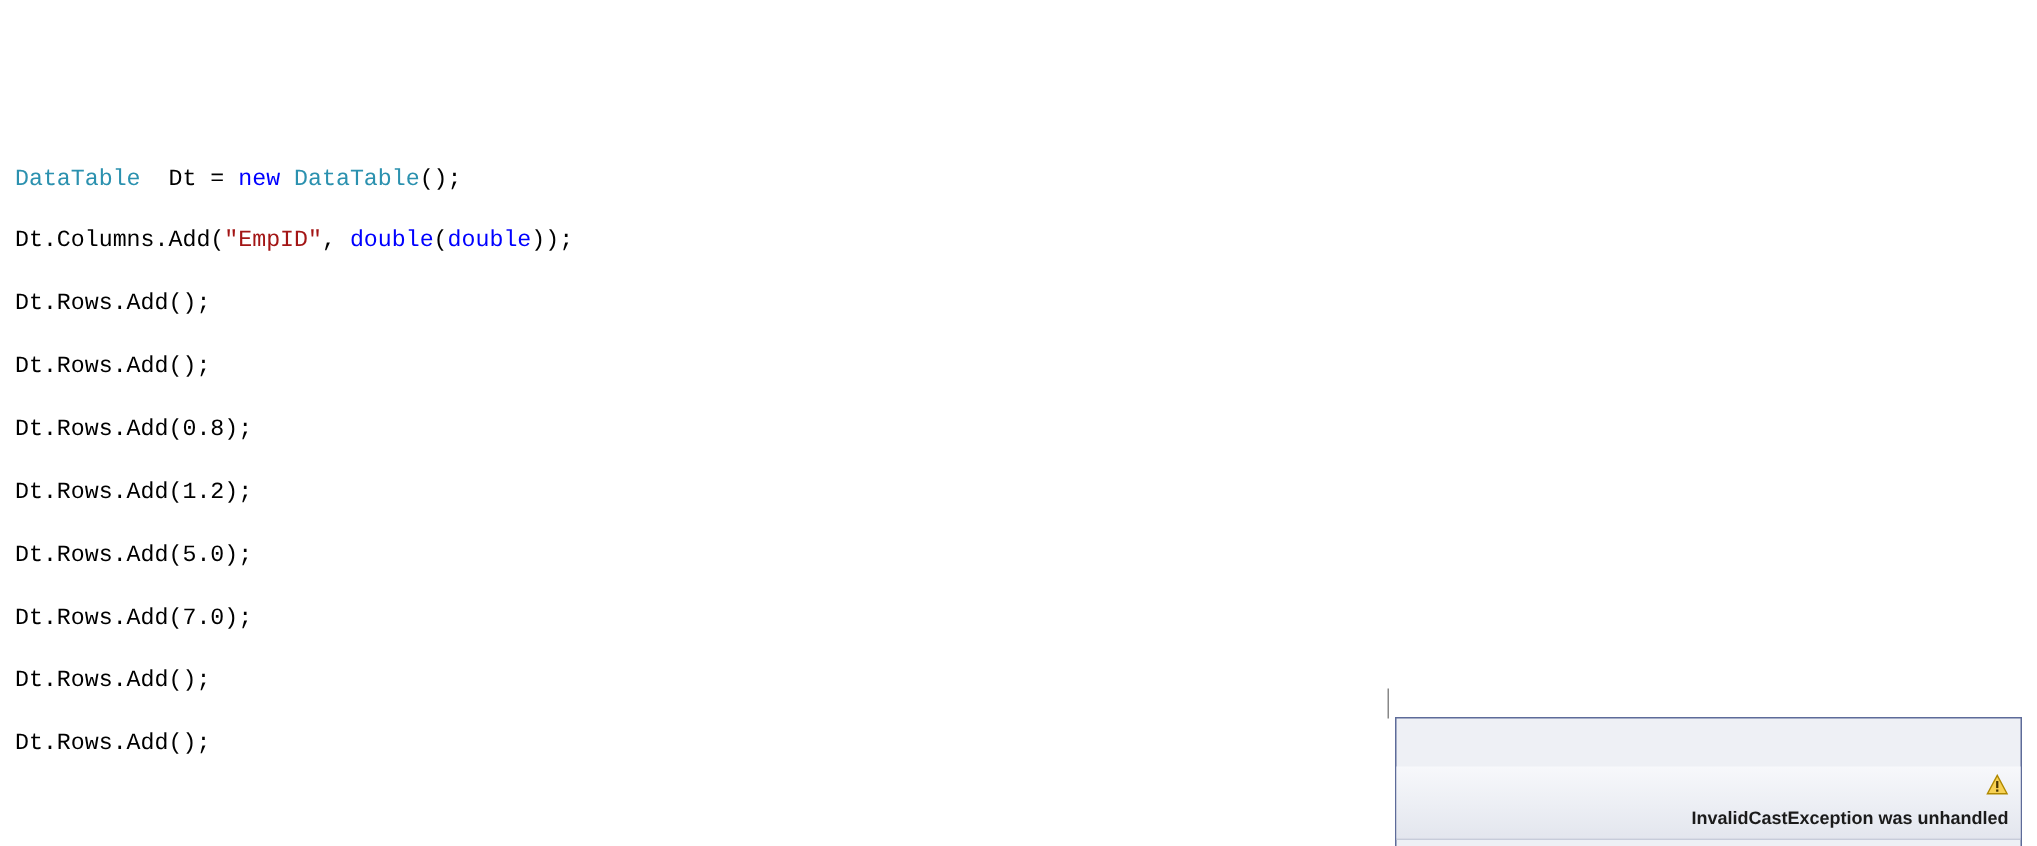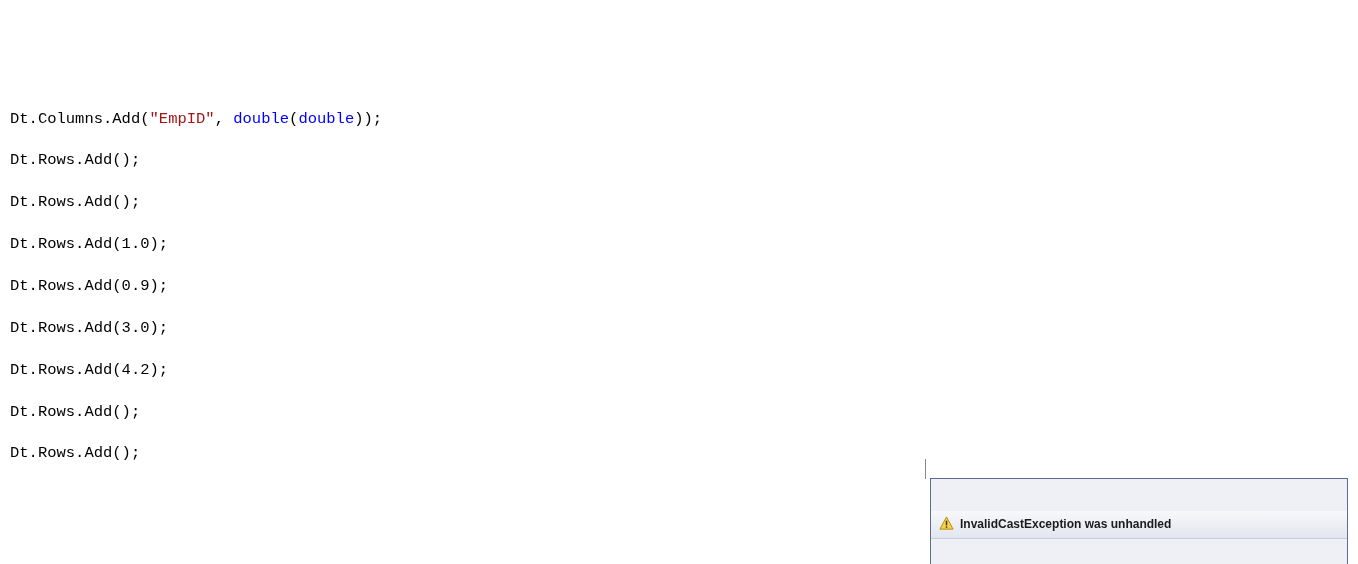--- a/index.html
+++ b/index.html
@@ -35,46 +35,48 @@
     top: 478px;
     width: 418px;
     border: 1px solid #5d6b99;
     background: #eef0f5;
     font-family: 'Segoe UI', Tahoma, sans-serif;
     font-size: 12px;
     color: #1b1b1b;
   }
   .exception-header {
     display: flex;
-    align-items: flex-start;
+    align-items: flex-end;
     gap: 6px;
     background: linear-gradient(#f7f8fb, #e3e6ee);
     padding: 5px 8px;
     border-bottom: 1px solid #c7ccda;
     font-weight: 600;
+    flex-direction: column;
   }
   .warn-icon {
     width: 15px;
     height: 15px;
     flex-shrink: 0;
   }
 </style>
 </head>
 <body>
 
 
 
 <div class="code-area">
+<div><span class="kw-type">DataTable</span><span class="plain">  Dt = </span><span class="kw-blue">new</span><span class="plain"> </span><span class="kw-type">DataTable</span><span class="plain">();</span></div>
 <div><span class="plain">Dt.Columns.Add(</span><span class="str">"EmpID"</span><span class="plain">, </span><span class="kw-blue">double</span><span class="plain">(</span><span class="kw-blue">double</span><span class="plain">));</span></div>
 <div><span class="plain">Dt.Rows.Add();</span></div>
 <div><span class="plain">Dt.Rows.Add();</span></div>
-<div><span class="plain">Dt.Rows.Add(1.0);</span></div>
-<div><span class="plain">Dt.Rows.Add(0.9);</span></div>
-<div><span class="plain">Dt.Rows.Add(3.0);</span></div>
-<div><span class="plain">Dt.Rows.Add(4.2);</span></div>
+<div><span class="plain">Dt.Rows.Add(0.8);</span></div>
+<div><span class="plain">Dt.Rows.Add(1.2);</span></div>
+<div><span class="plain">Dt.Rows.Add(5.0);</span></div>
+<div><span class="plain">Dt.Rows.Add(7.0);</span></div>
 <div><span class="plain">Dt.Rows.Add();</span></div>
 <div><span class="plain">Dt.Rows.Add();</span></div>
 
 
 
 
 
 
 
 </div>

